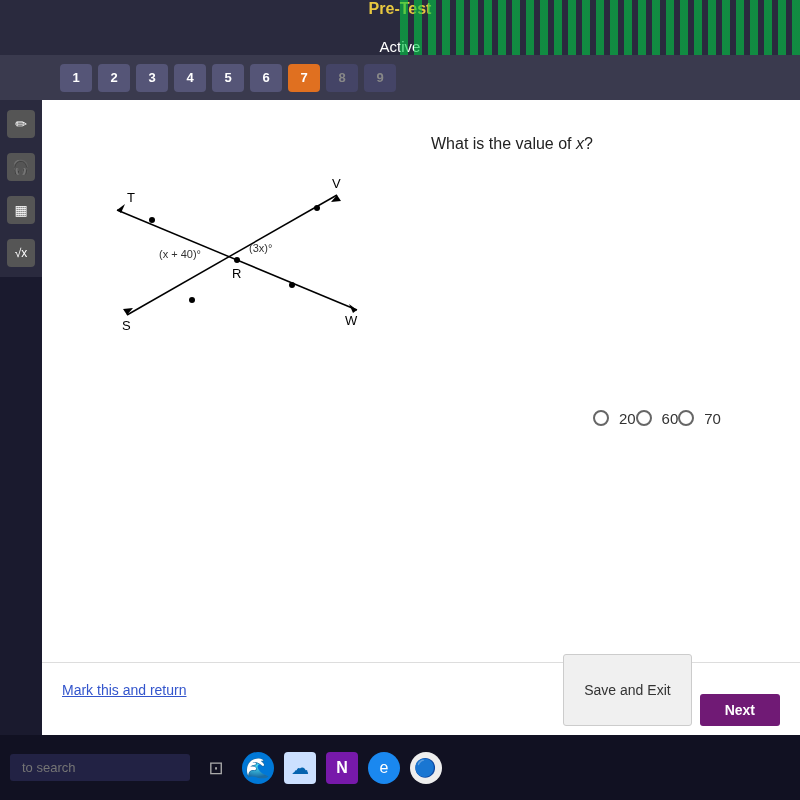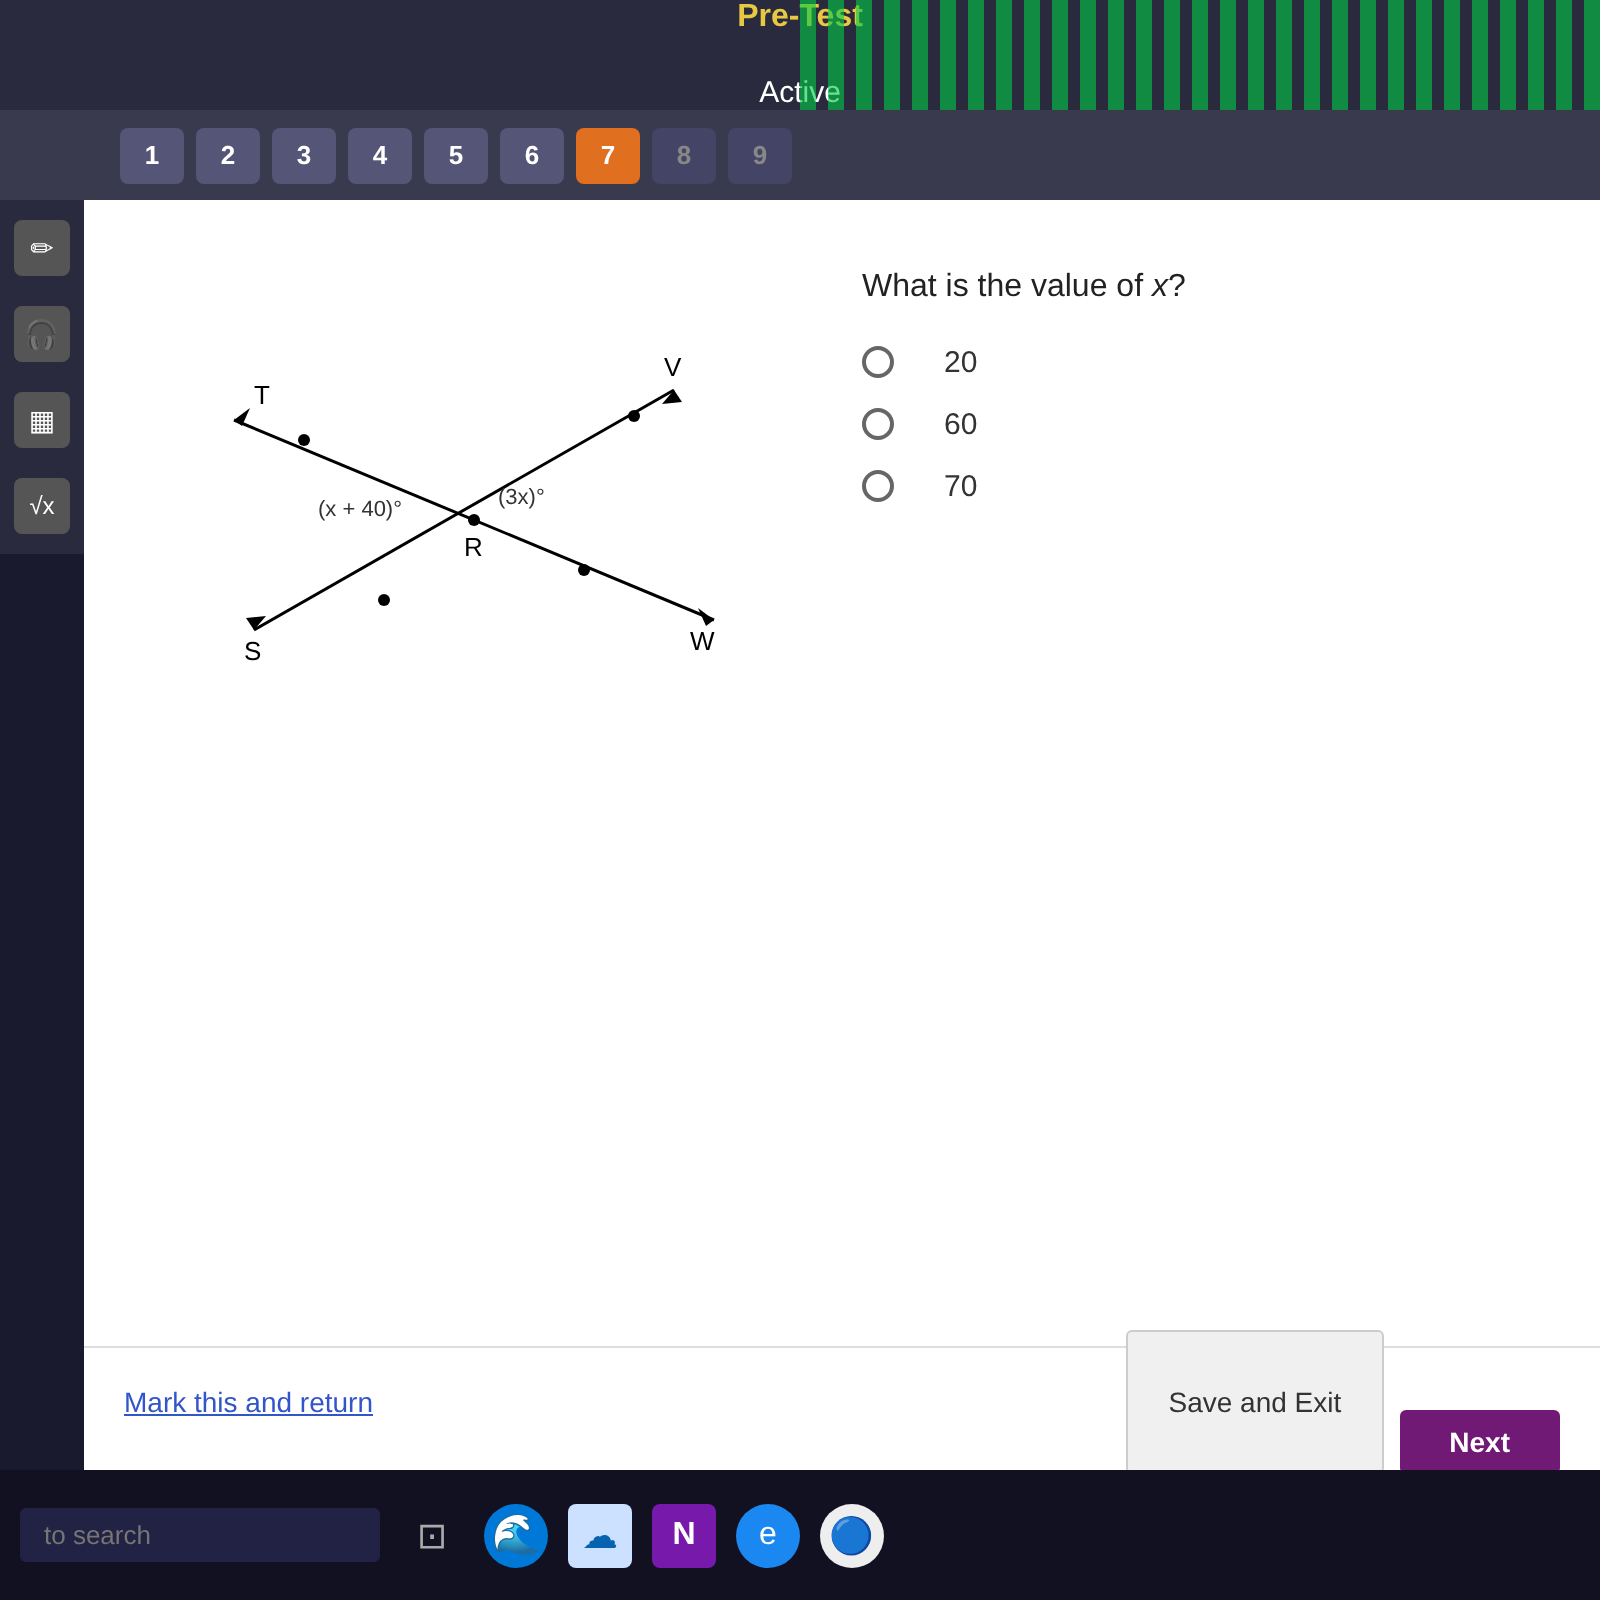--- a/index.html
+++ b/index.html
@@ -125,54 +125,55 @@
       display: flex;
       align-items: flex-start;
       justify-content: center;
       padding-top: 10px;
     }
 
     
     .answer-section {
       flex: 1;
       display: flex;
-      flex-direction: column;
+      flex-direction: row;
       padding-top: 15px;
     }
     .question-text {
       font-size: 16px;
       margin-bottom: 20px;
       color: #222;
     }
     .question-text em {
       font-style: italic;
     }
     .answer-option {
       display: flex;
-      gap: 25px;
+      align-items: center;
+      gap: 10px;
       margin-bottom: 14px;
       cursor: pointer;
     }
     .radio-circle {
       width: 16px;
       height: 16px;
       border-radius: 50%;
       border: 2px solid #666;
       background: white;
       flex-shrink: 0;
     }
     .option-label {
       font-size: 15px;
       color: #333;
     }
 
     
     .bottom-bar {
       position: absolute;
-      bottom: 72px;
+      bottom: 83px;
       left: 42px;
       right: 0;
       height: 55px;
       background: white;
       border-top: 1px solid #ddd;
       display: flex;
       align-items: center;
       justify-content: space-between;
       padding: 0 20px;
     }

